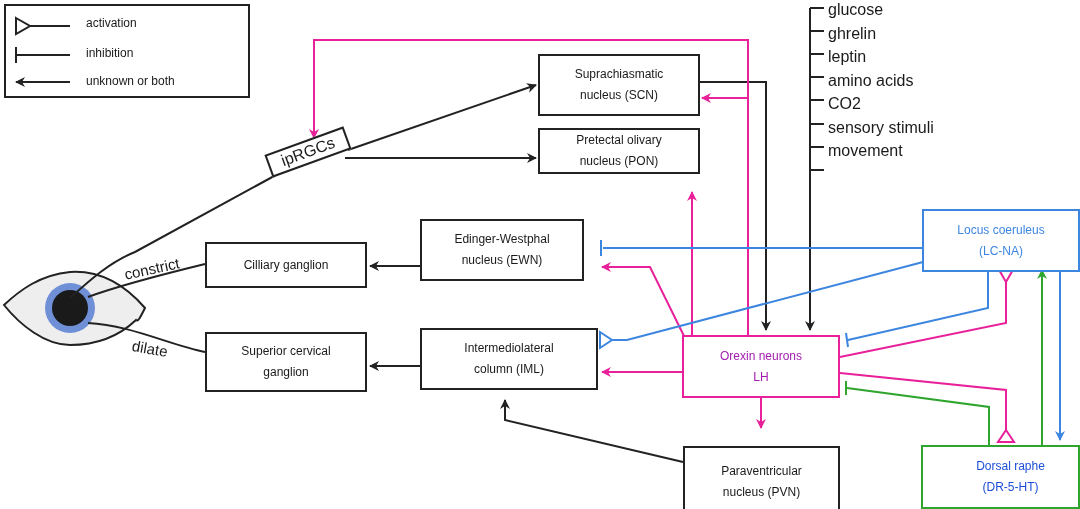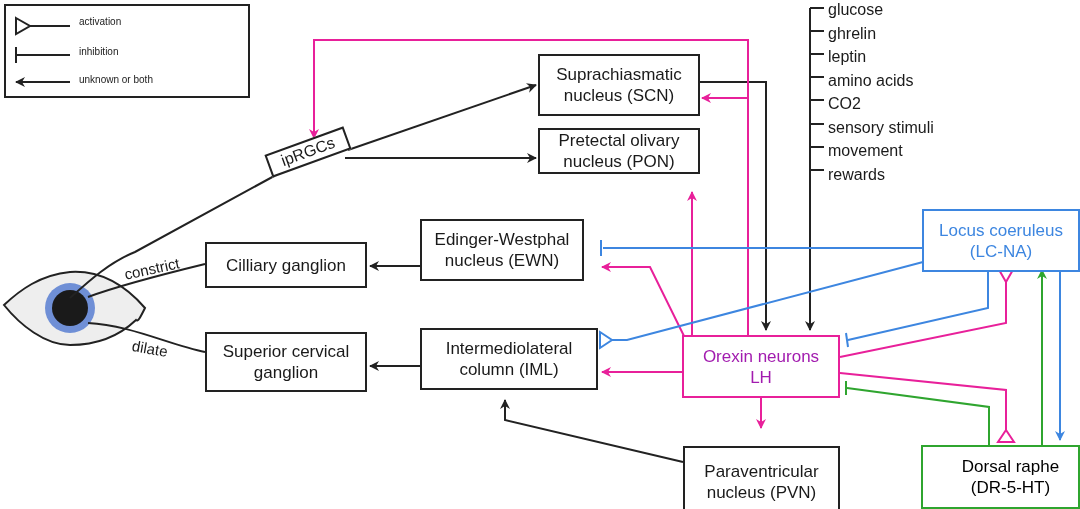--- a/index.html
+++ b/index.html
@@ -1,27 +1,27 @@
 <!DOCTYPE html>
 <html><head>
 <meta charset="utf-8">
 <style>
   html, body { margin:0; padding:0; background:#ffffff; }
   body { width:1080px; height:509px; position:relative; overflow:hidden;
          font-family:"Liberation Sans", sans-serif; color:#1a1a1a; }
   svg#diagram { position:absolute; left:0; top:0; }
   .box { position:absolute; box-sizing:border-box; border:2px solid #222; background:#fff;
          display:flex; align-items:center; justify-content:center; text-align:center;
-         font-size:17px; line-height:21px; white-space:pre-line; }
+         font-size:12px; line-height:21px; white-space:pre-line; }
   .box.pink { border-color:#e8209a; color:#a21caf; }
   .box.blue { border-color:#3d86e0; color:#3d86e0;margin-top:8px; }
-  .box.green { border-color:#2fa52f; color:#000000;padding-left:20px; }
+  .box.green { border-color:#2fa52f; color:#1d4ed8;padding-left:20px; }
   .legend { position:absolute; left:4px; top:4px; width:246px; height:94px; box-sizing:border-box;
             border:2px solid #222; }
-  .legend-row { position:absolute; left:73px; font-size:10px; }
+  .legend-row { position:absolute; left:80px; font-size:12px; }
   .inputs { position:absolute; left:828px; top:-2px; font-size:16px; line-height:23.5px; }
   .inputs div { white-space:nowrap; }
   .label { position:absolute; font-size:15px; }
   .iprgc { position:absolute; left:266px; top:140px; width:84px; height:24px; box-sizing:border-box;
            border:2px solid #222; background:#fff; font-size:16px; display:flex; align-items:center;
            justify-content:center; transform:rotate(-20deg); transform-origin:center; }
 </style>
 </head>
 <body>
 
@@ -138,14 +138,13 @@
 <div class="label" style="left:132px;top:340px;transform:rotate(10deg)">dilate</div>
 
 <div class="inputs">
   <div>glucose</div>
   <div>ghrelin</div>
   <div>leptin</div>
   <div>amino acids</div>
   <div>CO2</div>
   <div>sensory stimuli</div>
   <div>movement</div>
-  <div>rewards</div>
 </div>
 
 </body></html>

